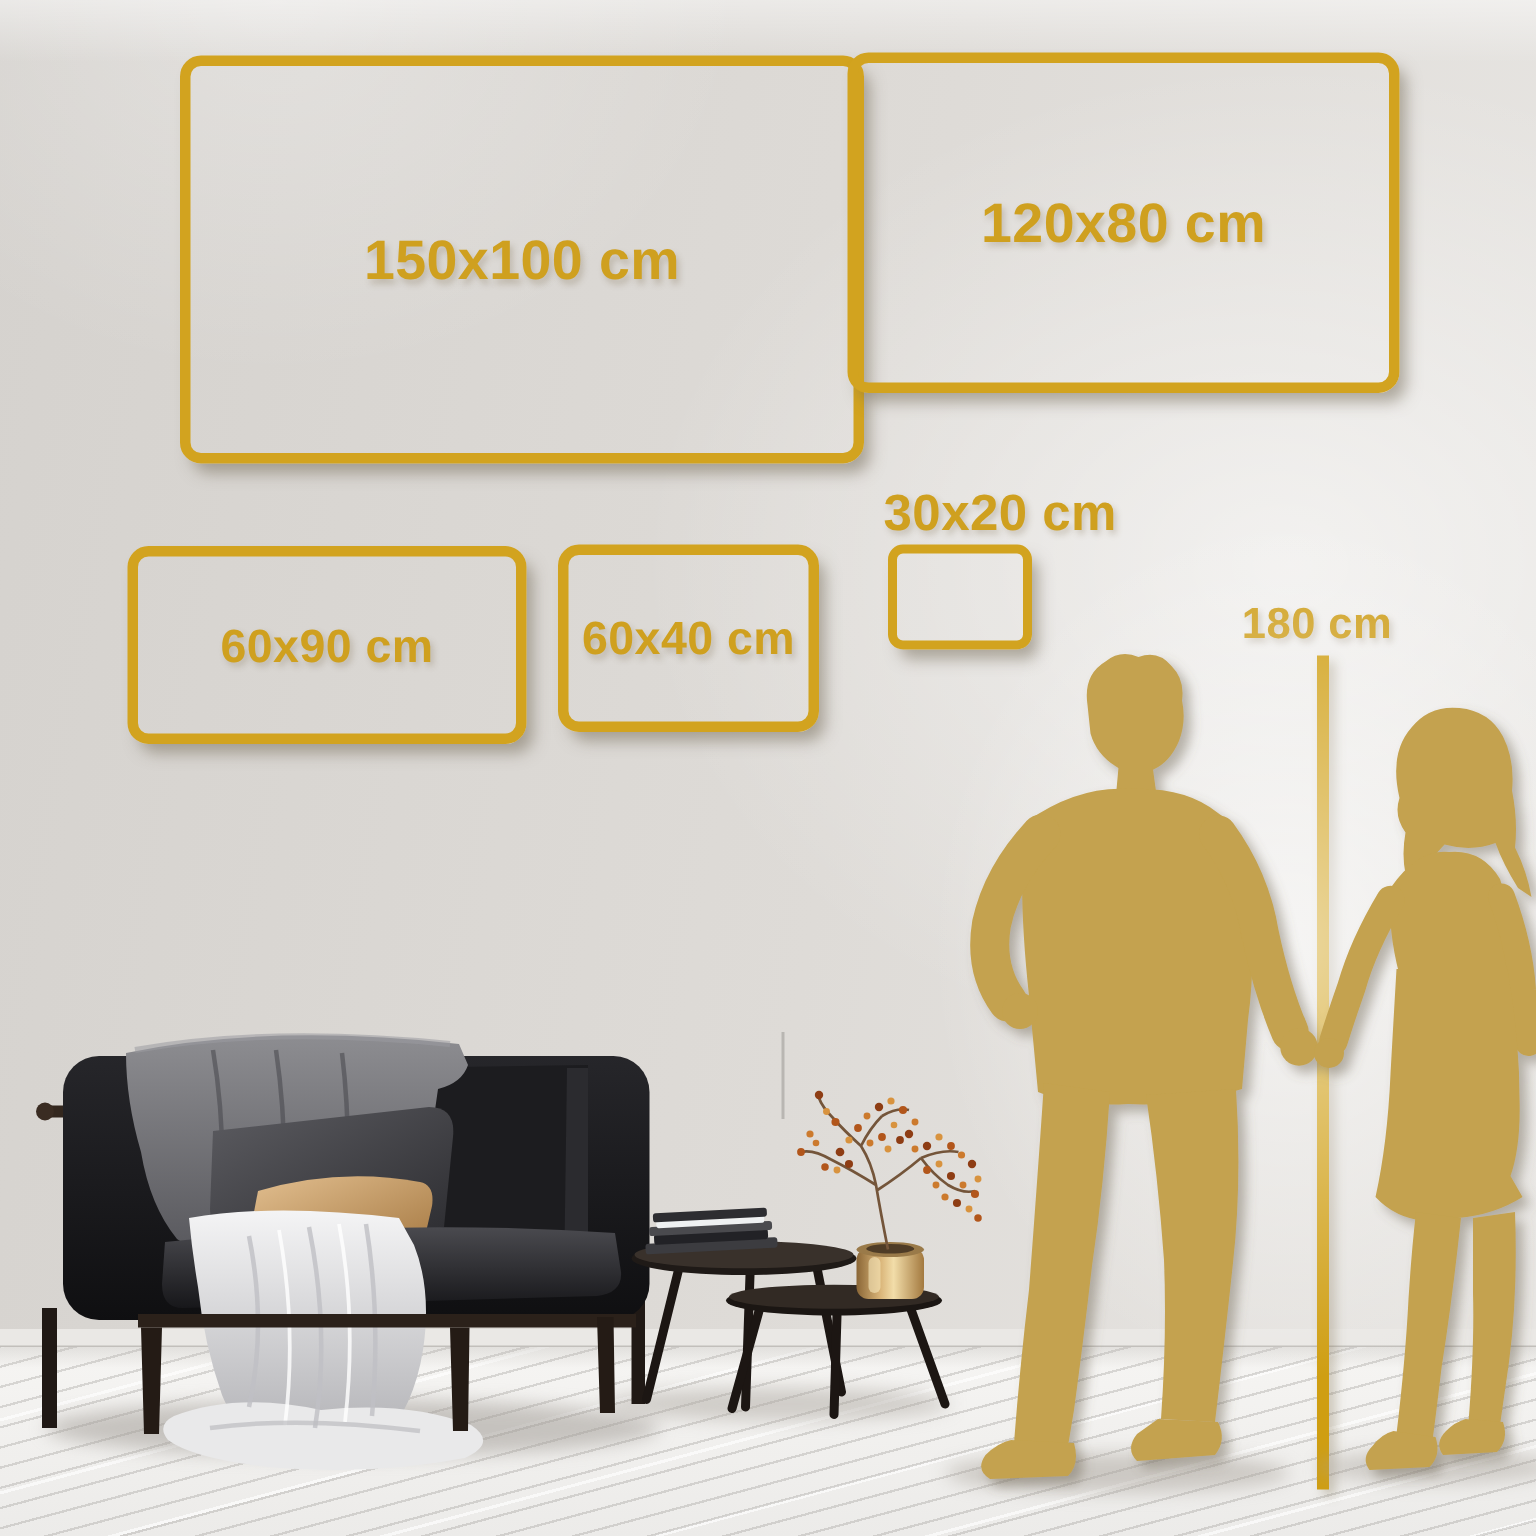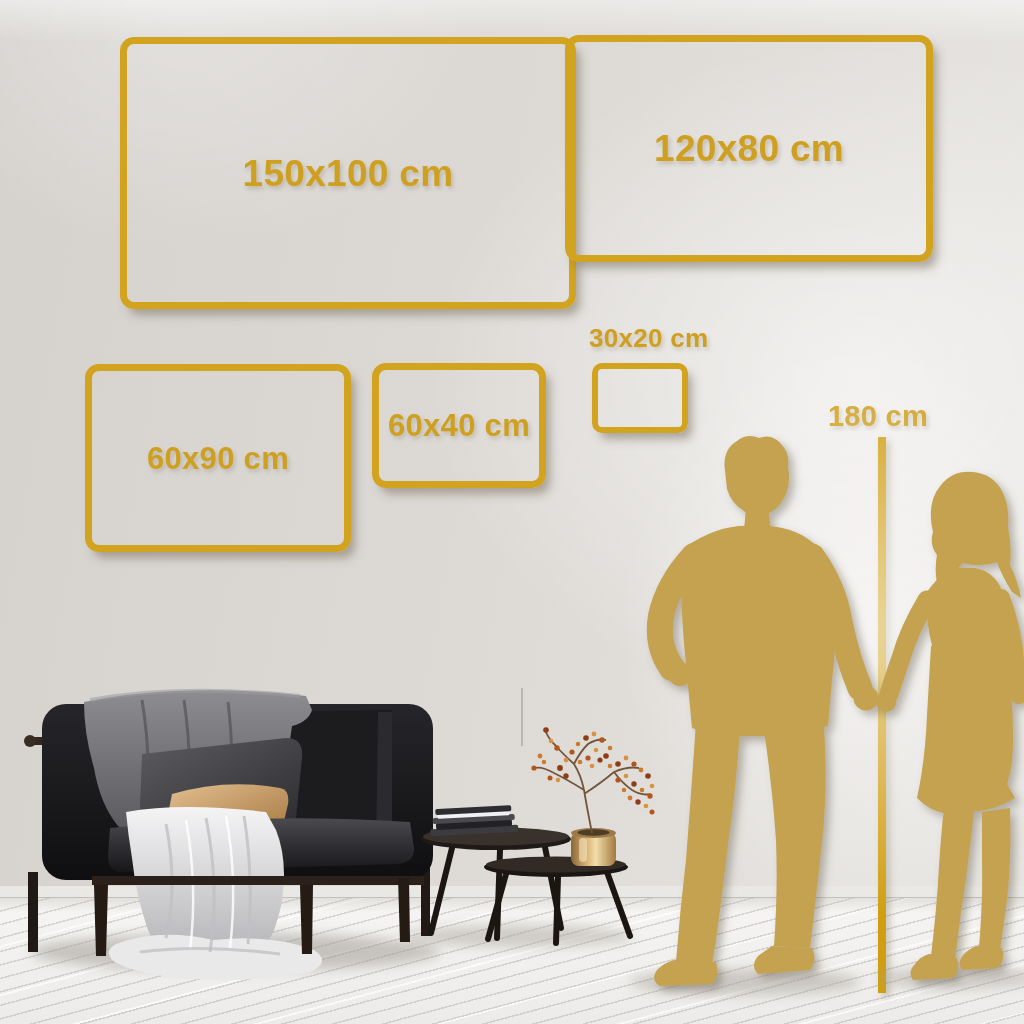--- a/index.html
+++ b/index.html
@@ -23,29 +23,29 @@
     background:#eae8e5;border-bottom:1px solid rgba(120,115,110,.35);}
   .wall-seam{position:absolute;left:521px;top:688px;width:2px;height:58px;
     background:rgba(140,137,132,.45);filter:blur(.4px);}
 
   
   .frame{position:absolute;box-sizing:border-box;border:7px solid #d2a31f;
     border-radius:14px;display:flex;align-items:center;justify-content:center;
     box-shadow:6px 8px 10px -2px rgba(112,101,82,.5);}
   .f150{left:100px;top:37px;width:456px;height:272px;margin-left:20px;}
   .f120{left:565px;top:35px;width:368px;height:227px;}
-  .f6090{left:85px;top:364px;width:266px;height:188px;}
+  .f6090{left:85px;top:364px;width:266px;height:132px;}
   .f6040{left:372px;top:363px;width:174px;height:125px;justify-content:center;}
   .f3020{left:592px;top:363px;width:96px;height:70px;border-width:6px;border-radius:10px;}
 
   .lbl{color:#cfa01f;font-weight:700;letter-spacing:.3px;white-space:nowrap;
     text-shadow:2px 3px 4px rgba(125,110,80,.30);line-height:1;}
   .lbl-lg{font-size:37px;}
   .lbl-md{font-size:31px;}
-  .lbl-sm{font-size:26px;text-align:right;}
+  .lbl-sm{font-size:34px;text-align:right;}
   .lbl-3020{position:absolute;left:589px;top:325px;}
   .lbl-180{position:absolute;left:820px;top:402px;width:116px;text-align:center;font-size:29px;}
 
   
   .height-line{position:absolute;left:878px;top:437px;width:8px;height:556px;
     background:#cf9e12;box-shadow:4px 4px 7px rgba(120,105,70,.35);}
 
   .art{position:absolute;left:0;top:0;width:1024px;height:1024px;}
 </style>
 </head>

